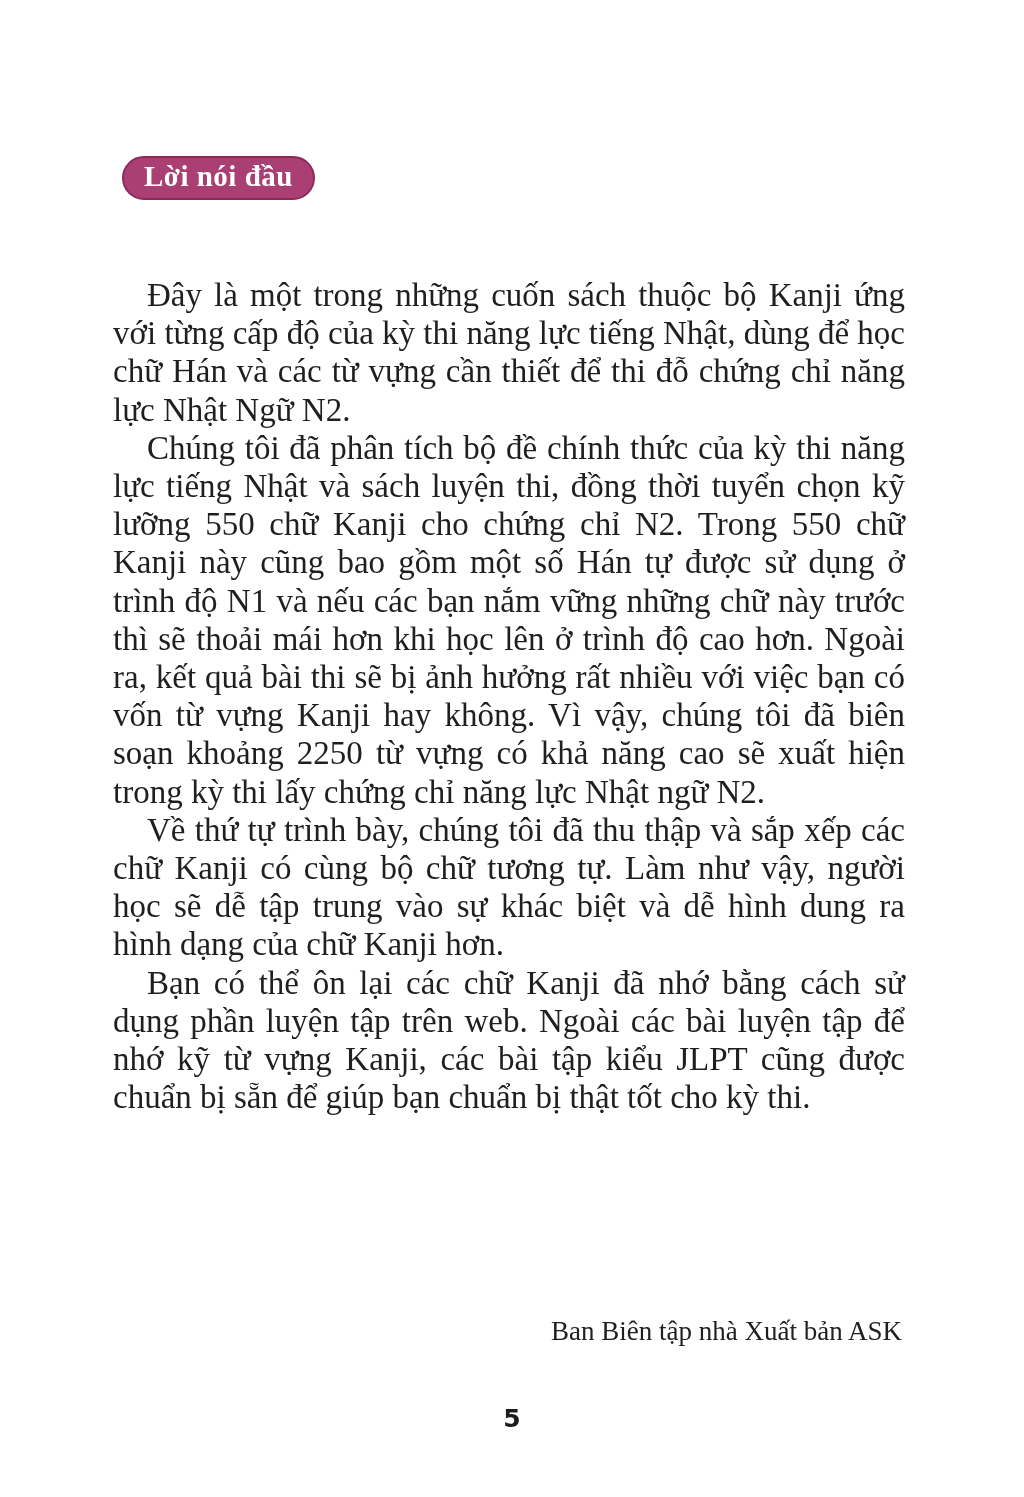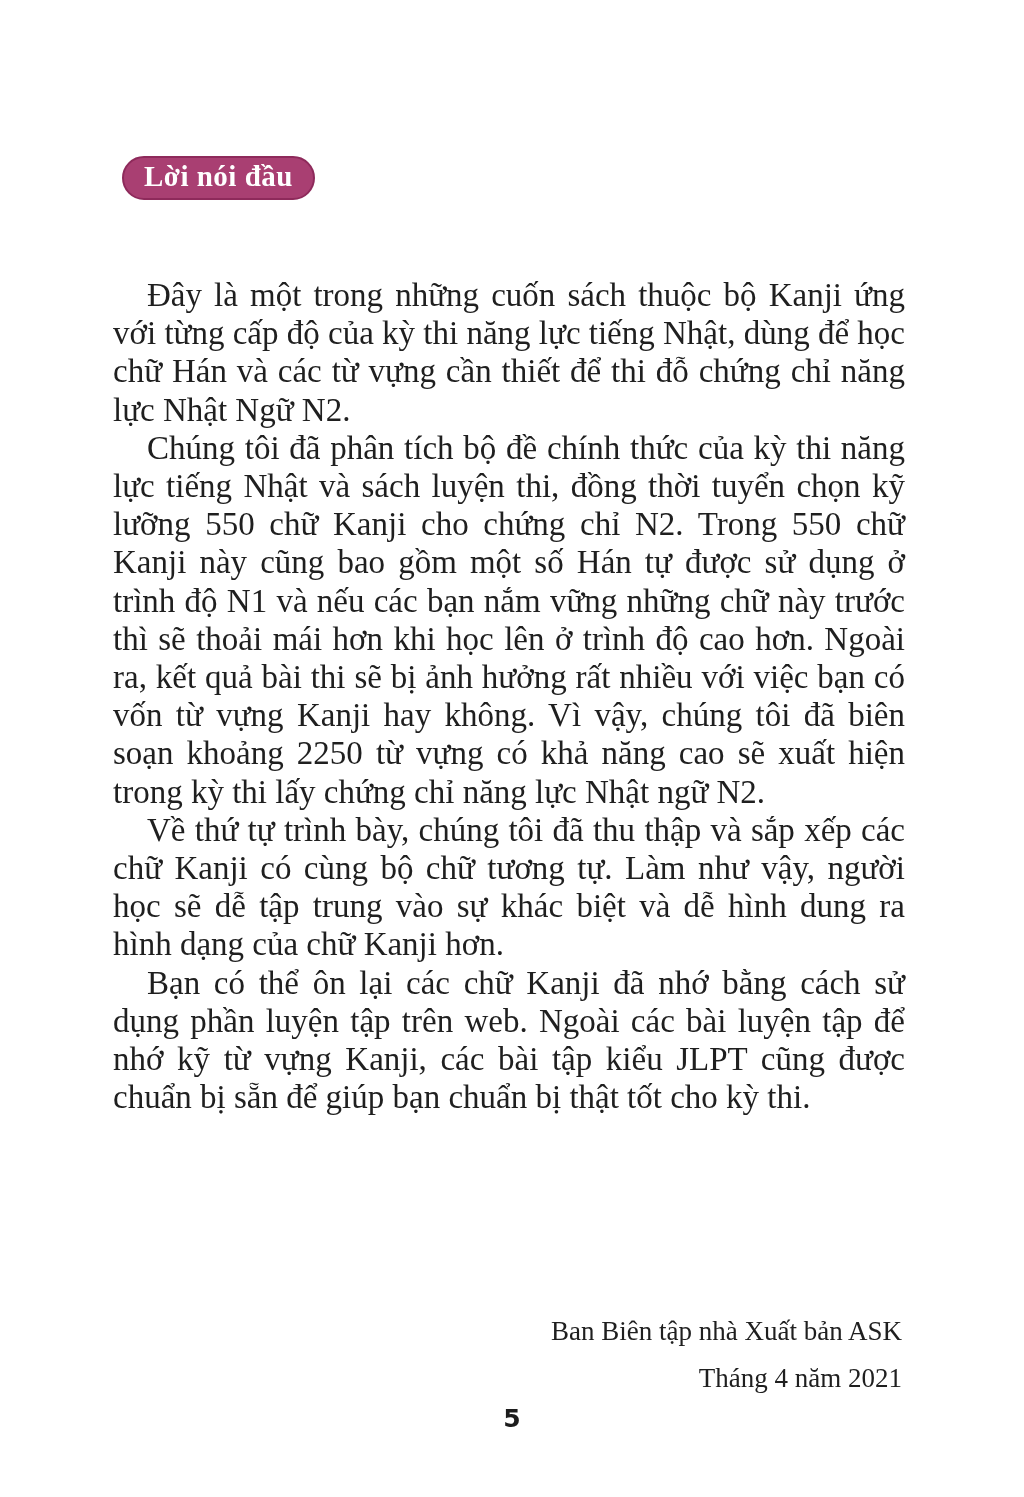--- a/index.html
+++ b/index.html
@@ -90,18 +90,17 @@
 
   <div class="body-text">
     <p>Đây là một trong những cuốn sách thuộc bộ Kanji ứng với từng cấp độ của kỳ thi năng lực tiếng Nhật, dùng để học chữ Hán và các từ vựng cần thiết để thi đỗ chứng chỉ năng lực Nhật Ngữ N2.</p>
     <p>Chúng tôi đã phân tích bộ đề chính thức của kỳ thi năng lực tiếng Nhật và sách luyện thi, đồng thời tuyển chọn kỹ lưỡng 550 chữ Kanji cho chứng chỉ N2. Trong 550 chữ Kanji này cũng bao gồm một số Hán tự được sử dụng ở trình độ N1 và nếu các bạn nắm vững những chữ này trước thì sẽ thoải mái hơn khi học lên ở trình độ cao hơn. Ngoài ra, kết quả bài thi sẽ bị ảnh hưởng rất nhiều với việc bạn có vốn từ vựng Kanji hay không. Vì vậy, chúng tôi đã biên soạn khoảng 2250 từ vựng có khả năng cao sẽ xuất hiện trong kỳ thi lấy chứng chỉ năng lực Nhật ngữ N2.</p>
     <p>Về thứ tự trình bày, chúng tôi đã thu thập và sắp xếp các chữ Kanji có cùng bộ chữ tương tự. Làm như vậy, người học sẽ dễ tập trung vào sự khác biệt và dễ hình dung ra hình dạng của chữ Kanji hơn.</p>
     <p>Bạn có thể ôn lại các chữ Kanji đã nhớ bằng cách sử dụng phần luyện tập trên web. Ngoài các bài luyện tập để nhớ kỹ từ vựng Kanji, các bài tập kiểu JLPT cũng được chuẩn bị sẵn để giúp bạn chuẩn bị thật tốt cho kỳ thi.</p>
   </div>
 
   <div class="signature">
     <div>Ban Biên tập nhà Xuất bản ASK</div>
-    <div>Tháng 4 năm 2021</div>
   </div>
 
   <div class="page-number">5</div>
 
 </div>
 
 </body></html>

